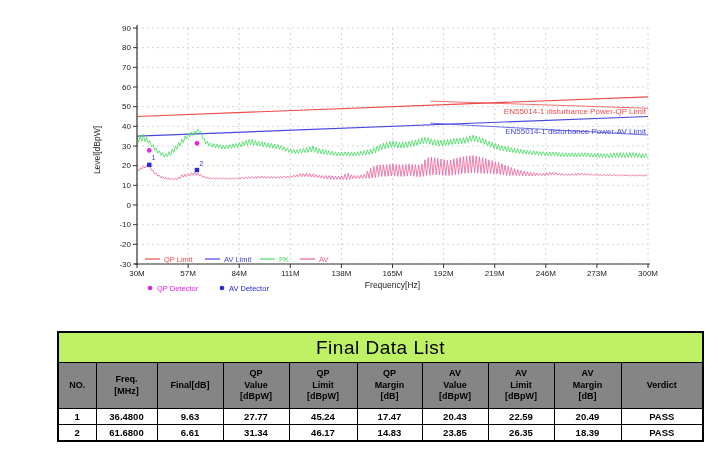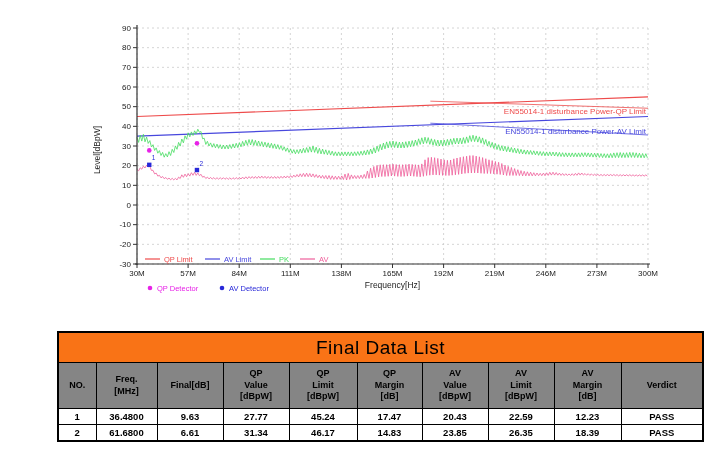--- a/index.html
+++ b/index.html
@@ -4,21 +4,21 @@
 <style>
   html,body{margin:0;padding:0;background:#ffffff;}
   .page{position:relative;width:718px;height:462px;background:#fff;overflow:hidden;
         font-family:"Liberation Sans", sans-serif;}
   .chart-wrap{position:absolute;left:0;top:0;width:718px;height:300px;}
   svg text{font-family:"Liberation Sans", sans-serif;}
   table.fdl{position:absolute;left:57px;top:331px;border-collapse:collapse;table-layout:fixed;
             border:2px solid #000;}
   table.fdl td{border:1px solid #000;text-align:center;vertical-align:middle;
                color:#000;padding:0;overflow:hidden;}
-  td.t-title{background:#f97316;text-align:left;padding-left:24px;height:29px;
+  td.t-title{background:#bef264;text-align:left;padding-left:24px;height:29px;
              font-size:19px;letter-spacing:0.5px;color:#000;}
   td.t-head{background:#858585;height:45px;font-size:9px;font-weight:bold;line-height:1.3;}
   td.t-cell{background:#ffffff;height:15px;font-size:9.5px;font-weight:bold;}
 </style>
 </head>
 <body>
 
 <div class="page">
   <div class="chart-wrap">
     <svg id="chart-svg" width="718" height="310" viewBox="0 0 718 310">
@@ -158,21 +158,21 @@
         </tr>
         <tr>
           <td class="t-cell">1</td>
           <td class="t-cell">36.4800</td>
           <td class="t-cell">9.63</td>
           <td class="t-cell">27.77</td>
           <td class="t-cell">45.24</td>
           <td class="t-cell">17.47</td>
           <td class="t-cell">20.43</td>
           <td class="t-cell">22.59</td>
-          <td class="t-cell">12.23</td>
+          <td class="t-cell">20.49</td>
           <td class="t-cell">PASS</td>
         </tr>
         <tr>
           <td class="t-cell">2</td>
           <td class="t-cell">61.6800</td>
           <td class="t-cell">6.61</td>
           <td class="t-cell">31.34</td>
           <td class="t-cell">46.17</td>
           <td class="t-cell">14.83</td>
           <td class="t-cell">23.85</td>

